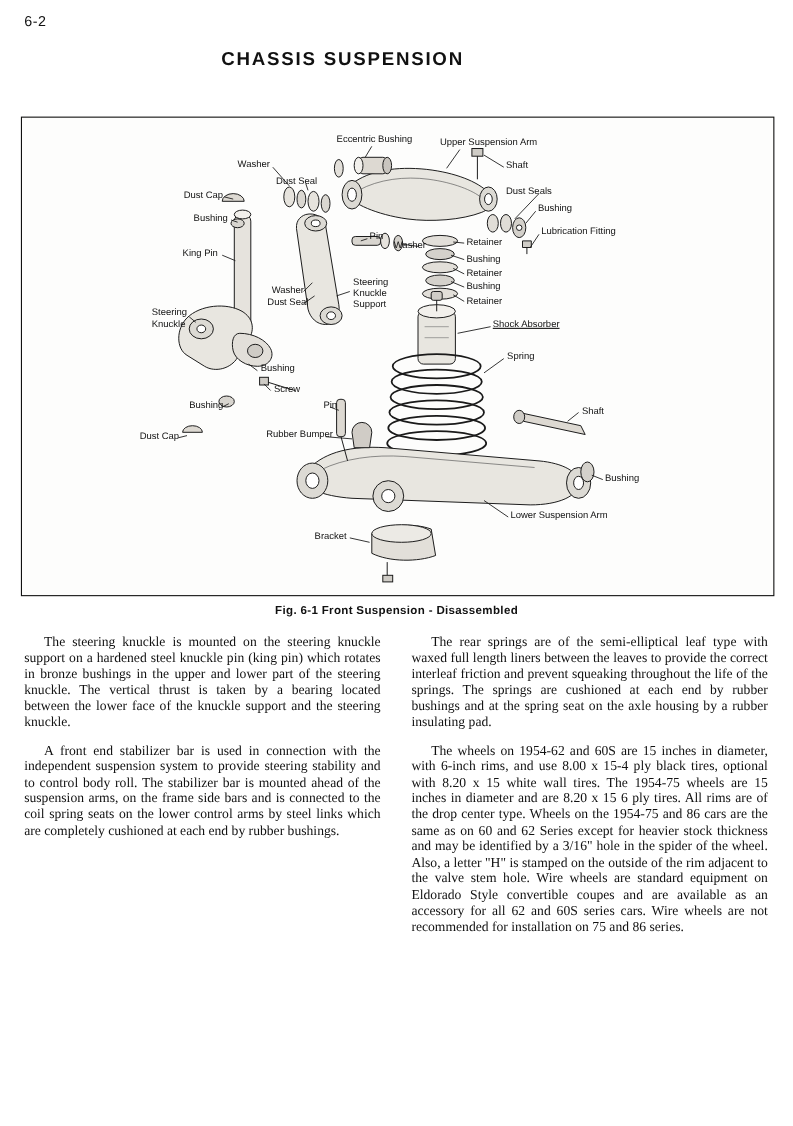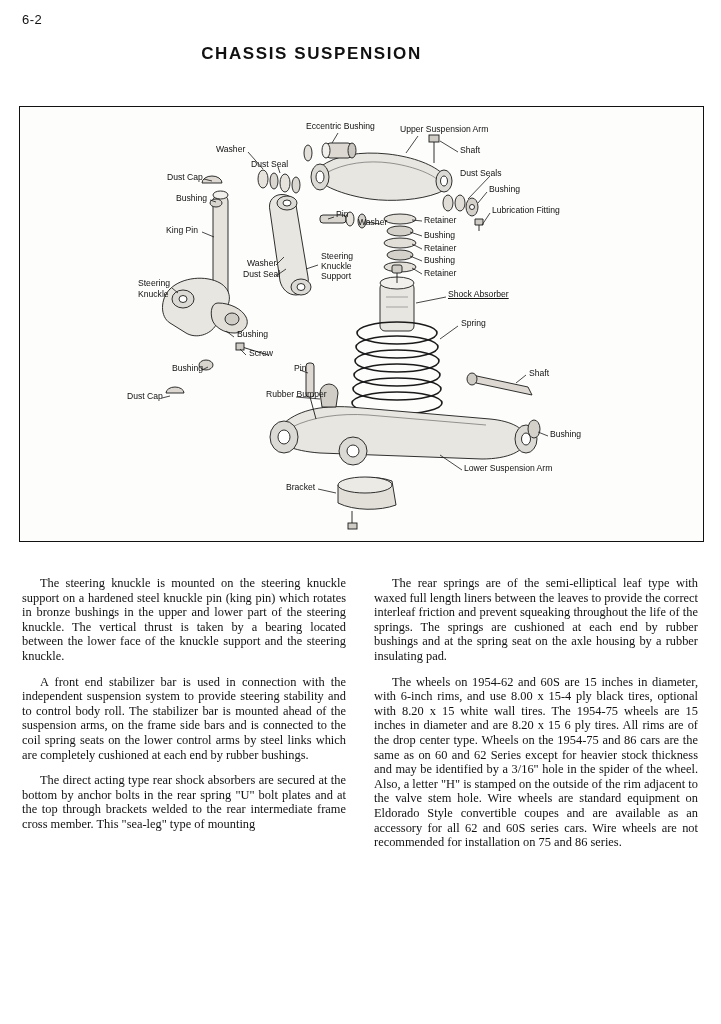--- a/index.html
+++ b/index.html
@@ -295,34 +295,34 @@
       <div class="lbl" style="left:118px; top:171px;">Steering</div>
       <div class="lbl" style="left:118px; top:182px;">Knuckle</div>
       <div class="lbl" style="left:428px; top:182px;text-decoration:underline;">Shock Absorber</div>
       <div class="lbl" style="left:441px; top:211px;">Spring</div>
       <div class="lbl" style="left:217px; top:222px;">Bushing</div>
       <div class="lbl" style="left:229px; top:241px;">Screw</div>
       <div class="lbl" style="left:152px; top:256px;">Bushing</div>
       <div class="lbl" style="left:274px; top:256px;">Pin</div>
       <div class="lbl" style="left:509px; top:261px;">Shaft</div>
       <div class="lbl" style="left:107px; top:284px;">Dust Cap</div>
-      <div class="lbl" style="left:222px; top:282px;margin-left:24px;">Rubber Bumper</div>
+      <div class="lbl" style="left:222px; top:282px;">Rubber Bumper</div>
       <div class="lbl" style="left:530px; top:322px;">Bushing</div>
       <div class="lbl" style="left:444px; top:356px;">Lower Suspension Arm</div>
       <div class="lbl" style="left:266px; top:375px;">Bracket</div>
 
     </div>
   </div>
 
+  <div class="fig-caption">Fig. 6-1  Front Suspension - Disassembled</div>
 
   <div class="columns">
     <div class="col">
       <p>The steering knuckle is mounted on the steering knuckle support on a hardened steel knuckle pin (king pin) which rotates in bronze bushings in the upper and lower part of the steering knuckle. The vertical thrust is taken by a bearing located between the lower face of the knuckle support and the steering knuckle.</p>
       <p>A front end stabilizer bar is used in connection with the independent suspension system to provide steering stability and to control body roll. The stabilizer bar is mounted ahead of the suspension arms, on the frame side bars and is connected to the coil spring seats on the lower control arms by steel links which are completely cushioned at each end by rubber bushings.</p>
-      <p>The direct acting type rear shock absorbers are secured at the bottom by anchor bolts in the rear spring "U" bolt plates and at the top through brackets welded to the rear intermediate frame cross member. This "sea-leg" type of mounting</p>
     </div>
     <div class="col">
       <p>The rear springs are of the semi-elliptical leaf type with waxed full length liners between the leaves to provide the correct interleaf friction and prevent squeaking throughout the life of the springs. The springs are cushioned at each end by rubber bushings and at the spring seat on the axle housing by a rubber insulating pad.</p>
       <p>The wheels on 1954-62 and 60S are 15 inches in diameter, with 6-inch rims, and use 8.00 x 15-4 ply black tires, optional with 8.20 x 15 white wall tires. The 1954-75 wheels are 15 inches in diameter and are 8.20 x 15 6 ply tires. All rims are of the drop center type. Wheels on the 1954-75 and 86 cars are the same as on 60 and 62 Series except for heavier stock thickness and may be identified by a 3/16" hole in the spider of the wheel. Also, a letter "H" is stamped on the outside of the rim adjacent to the valve stem hole. Wire wheels are standard equipment on Eldorado Style convertible coupes and are available as an accessory for all 62 and 60S series cars. Wire wheels are not recommended for installation on 75 and 86 series.</p>
     </div>
   </div>
 
 </div>
 
 </body></html>

